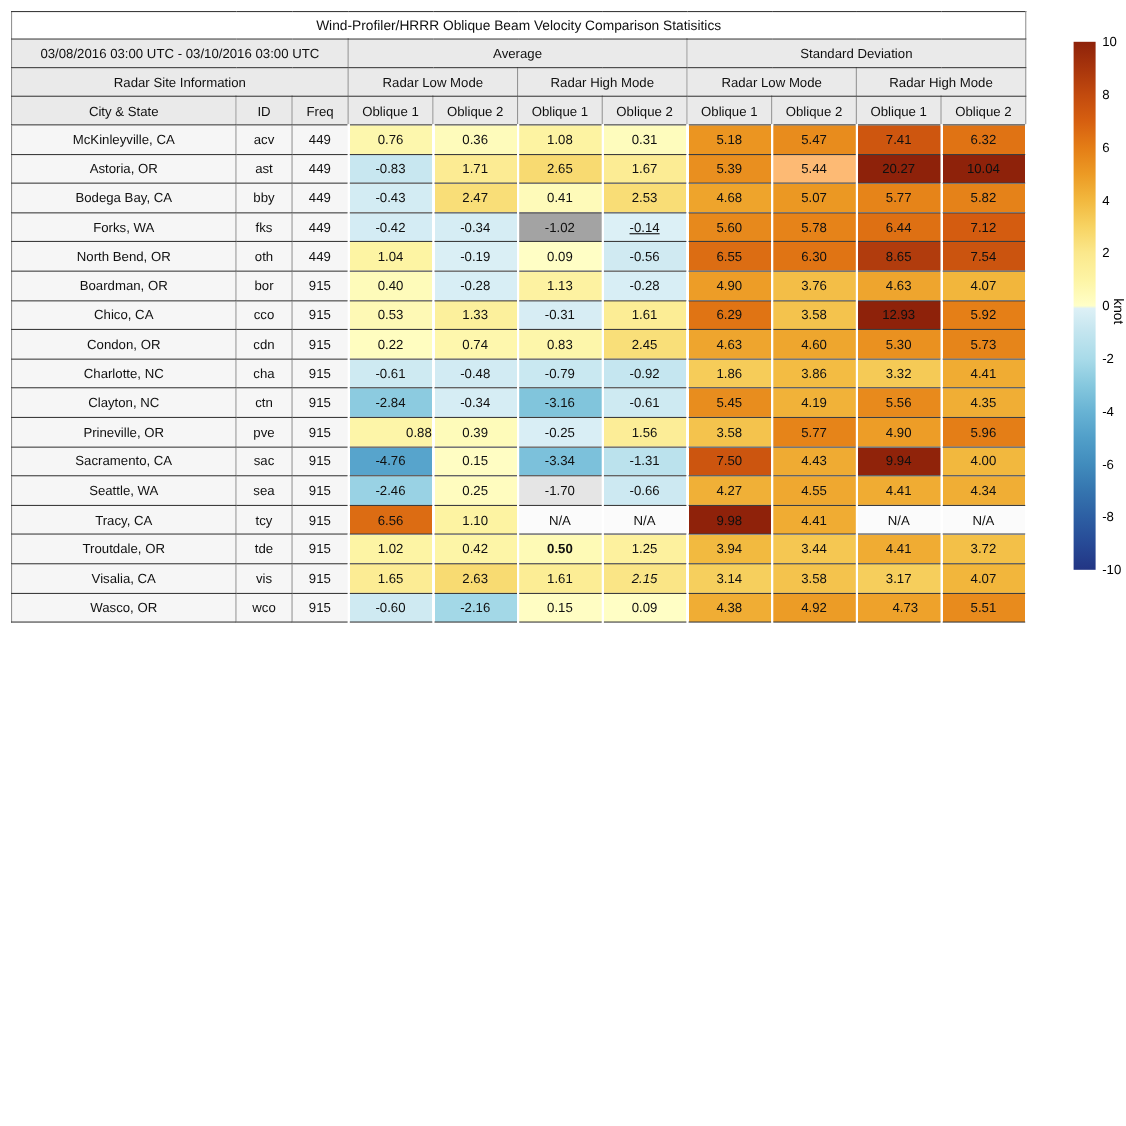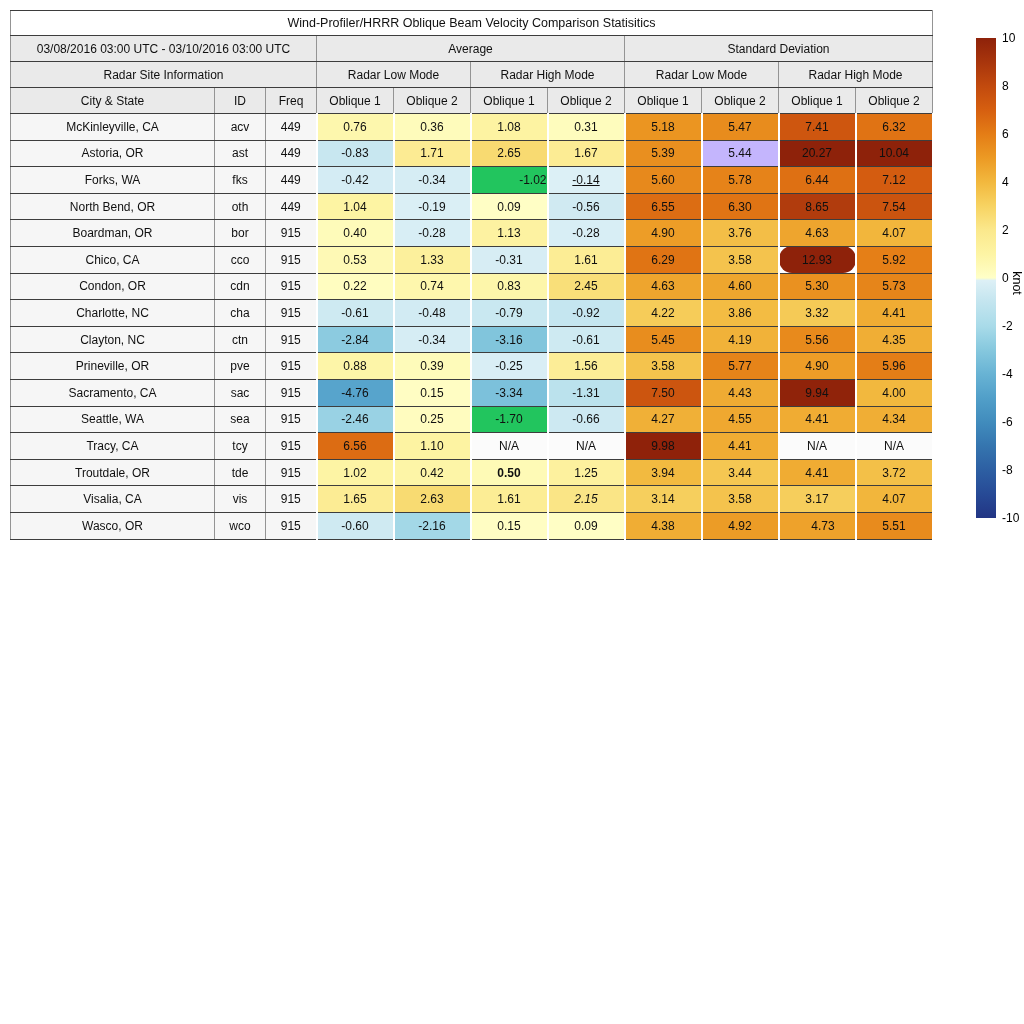--- a/index.html
+++ b/index.html
@@ -88,31 +88,44 @@
         </tr>
         <tr>
           <td class="txt sitecell">Astoria, OR</td>
           <td class="txt sitecell">ast</td>
           <td class="txt sitecell">449</td>
           <td class="val" style="background: rgb(200, 231, 240);">-0.83</td>
           <td class="val" style="background: rgb(252, 235, 147);">1.71</td>
           <td class="val" style="background: rgb(248, 218, 113);">2.65</td>
           <td class="val" style="background: rgb(252, 236, 148);">1.67</td>
           <td class="val" style="background: rgb(233, 143, 31);">5.39</td>
-          <td class="val" style="background: #c4b5fd;">5.44</td>
+          <td class="val" style="background: #fdba74;">5.44</td>
           <td class="val" style="background: rgb(142, 34, 10);">20.27</td>
           <td class="val" style="background: rgb(142, 34, 10);">10.04</td>
         </tr>
         <tr>
+          <td class="txt sitecell">Bodega Bay, CA</td>
+          <td class="txt sitecell">bby</td>
+          <td class="txt sitecell">449</td>
+          <td class="val" style="background: rgb(211, 236, 243);">-0.43</td>
+          <td class="val" style="background: rgb(249, 222, 120);">2.47</td>
+          <td class="val" style="background: rgb(254, 250, 185);">0.41</td>
+          <td class="val" style="background: rgb(249, 221, 118);">2.53</td>
+          <td class="val" style="background: rgb(238, 164, 44);">4.68</td>
+          <td class="val" style="background: rgb(235, 152, 35);">5.07</td>
+          <td class="val" style="background: rgb(230, 132, 25);">5.77</td>
+          <td class="val" style="background: rgb(229, 130, 25);">5.82</td>
+        </tr>
+        <tr>
           <td class="txt sitecell">Forks, WA</td>
           <td class="txt sitecell">fks</td>
           <td class="txt sitecell">449</td>
           <td class="val" style="background: rgb(212, 236, 244); margin-top: 17px;">-0.42</td>
           <td class="val" style="background: rgb(214, 237, 244);">-0.34</td>
-          <td class="val" style="background: #22c55e; text-align: right;">-1.02</td>
+          <td class="val" style="background: #a3a3a3;">-1.02</td>
           <td class="val" style="background: rgb(220, 240, 246); text-decoration: underline;">-0.14</td>
           <td class="val" style="background: rgb(231, 137, 28);">5.60</td>
           <td class="val" style="background: rgb(230, 131, 25);">5.78</td>
           <td class="val" style="background: rgb(222, 112, 19);">6.44</td>
           <td class="val" style="background: rgb(212, 92, 16);">7.12</td>
         </tr>
         <tr>
           <td class="txt sitecell">North Bend, OR</td>
           <td class="txt sitecell">oth</td>
           <td class="txt sitecell">449</td>
@@ -141,21 +154,21 @@
         <tr>
           <td class="txt sitecell">Chico, CA</td>
           <td class="txt sitecell">cco</td>
           <td class="txt sitecell">915</td>
           <td class="val" style="background: rgb(254, 249, 181);">0.53</td>
           <td class="val" style="background: rgb(252, 240, 156);">1.33</td>
           <td class="val" style="background: rgb(215, 237, 244);">-0.31</td>
           <td class="val" style="background: rgb(252, 237, 149);">1.61</td>
           <td class="val" style="background: rgb(224, 116, 20);">6.29</td>
           <td class="val" style="background: rgb(244, 195, 77);">3.58</td>
-          <td class="val" style="background: rgb(142, 34, 10); border-radius: 13px;">12.93</td>
+          <td class="val" style="background: rgb(142, 34, 10);">12.93</td>
           <td class="val" style="background: rgb(229, 127, 23);">5.92</td>
         </tr>
         <tr>
           <td class="txt sitecell">Condon, OR</td>
           <td class="txt sitecell">cdn</td>
           <td class="txt sitecell">915</td>
           <td class="val" style="background: rgb(255, 253, 192);">0.22</td>
           <td class="val" style="background: rgb(254, 247, 173);">0.74</td>
           <td class="val" style="background: rgb(253, 246, 170);">0.83</td>
           <td class="val" style="background: rgb(249, 223, 121);">2.45</td>
@@ -165,21 +178,21 @@
           <td class="val" style="background: rgb(230, 133, 26);">5.73</td>
         </tr>
         <tr>
           <td class="txt sitecell">Charlotte, NC</td>
           <td class="txt sitecell">cha</td>
           <td class="txt sitecell">915</td>
           <td class="val" style="background: rgb(206, 234, 242);">-0.61</td>
           <td class="val" style="background: rgb(210, 235, 243);">-0.48</td>
           <td class="val" style="background: rgb(201, 232, 241);">-0.79</td>
           <td class="val" style="background: rgb(197, 230, 240);">-0.92</td>
-          <td class="val" style="background: rgb(246, 204, 89);">4.22</td>
+          <td class="val" style="background: rgb(246, 204, 89);">1.86</td>
           <td class="val" style="background: rgb(243, 188, 67);">3.86</td>
           <td class="val" style="background: rgb(245, 202, 86);">3.32</td>
           <td class="val" style="background: rgb(240, 172, 51);">4.41</td>
         </tr>
         <tr>
           <td class="txt sitecell">Clayton, NC</td>
           <td class="txt sitecell">ctn</td>
           <td class="txt sitecell">915</td>
           <td class="val" style="background: rgb(140, 203, 224);">-2.84</td>
           <td class="val" style="background: rgb(214, 237, 244);">-0.34</td>
@@ -187,21 +200,21 @@
           <td class="val" style="background: rgb(206, 234, 242);">-0.61</td>
           <td class="val" style="background: rgb(232, 141, 30);">5.45</td>
           <td class="val" style="background: rgb(241, 178, 57);">4.19</td>
           <td class="val" style="background: rgb(232, 138, 28);">5.56</td>
           <td class="val" style="background: rgb(240, 174, 53);">4.35</td>
         </tr>
         <tr>
           <td class="txt sitecell">Prineville, OR</td>
           <td class="txt sitecell">pve</td>
           <td class="txt sitecell">915</td>
-          <td class="val" style="background: rgb(253, 245, 168);">0.88</td>
+          <td class="val" style="background: rgb(253, 245, 168); text-align: right;">0.88</td>
           <td class="val" style="background: rgb(254, 251, 186);">0.39</td>
           <td class="val" style="background: rgb(217, 238, 245);">-0.25</td>
           <td class="val" style="background: rgb(252, 237, 151); margin-top: 30px;">1.56</td>
           <td class="val" style="background: rgb(244, 195, 77);">3.58</td>
           <td class="val" style="background: rgb(230, 132, 25);">5.77</td>
           <td class="val" style="background: rgb(237, 157, 39);">4.90</td>
           <td class="val" style="background: rgb(228, 126, 23);">5.96</td>
         </tr>
         <tr>
           <td class="txt sitecell">Sacramento, CA</td>
@@ -215,21 +228,21 @@
           <td class="val" style="background: rgb(239, 171, 51);">4.43</td>
           <td class="val" style="background: rgb(144, 35, 10);">9.94</td>
           <td class="val" style="background: rgb(242, 184, 62);">4.00</td>
         </tr>
         <tr>
           <td class="txt sitecell">Seattle, WA</td>
           <td class="txt sitecell">sea</td>
           <td class="txt sitecell">915</td>
           <td class="val" style="background: rgb(153, 210, 228);">-2.46</td>
           <td class="val" style="background: rgb(255, 252, 191);">0.25</td>
-          <td class="val" style="background: #22c55e; margin-top: 36px;">-1.70</td>
+          <td class="val" style="background: #e5e5e5; margin-top: 36px;">-1.70</td>
           <td class="val" style="background: rgb(205, 233, 242);">-0.66</td>
           <td class="val" style="background: rgb(240, 176, 55);">4.27</td>
           <td class="val" style="background: rgb(239, 168, 48);">4.55</td>
           <td class="val" style="background: rgb(240, 172, 51);">4.41</td>
           <td class="val" style="background: rgb(240, 174, 53);">4.34</td>
         </tr>
         <tr>
           <td class="txt sitecell">Tracy, CA</td>
           <td class="txt sitecell">tcy</td>
           <td class="txt sitecell">915</td>

